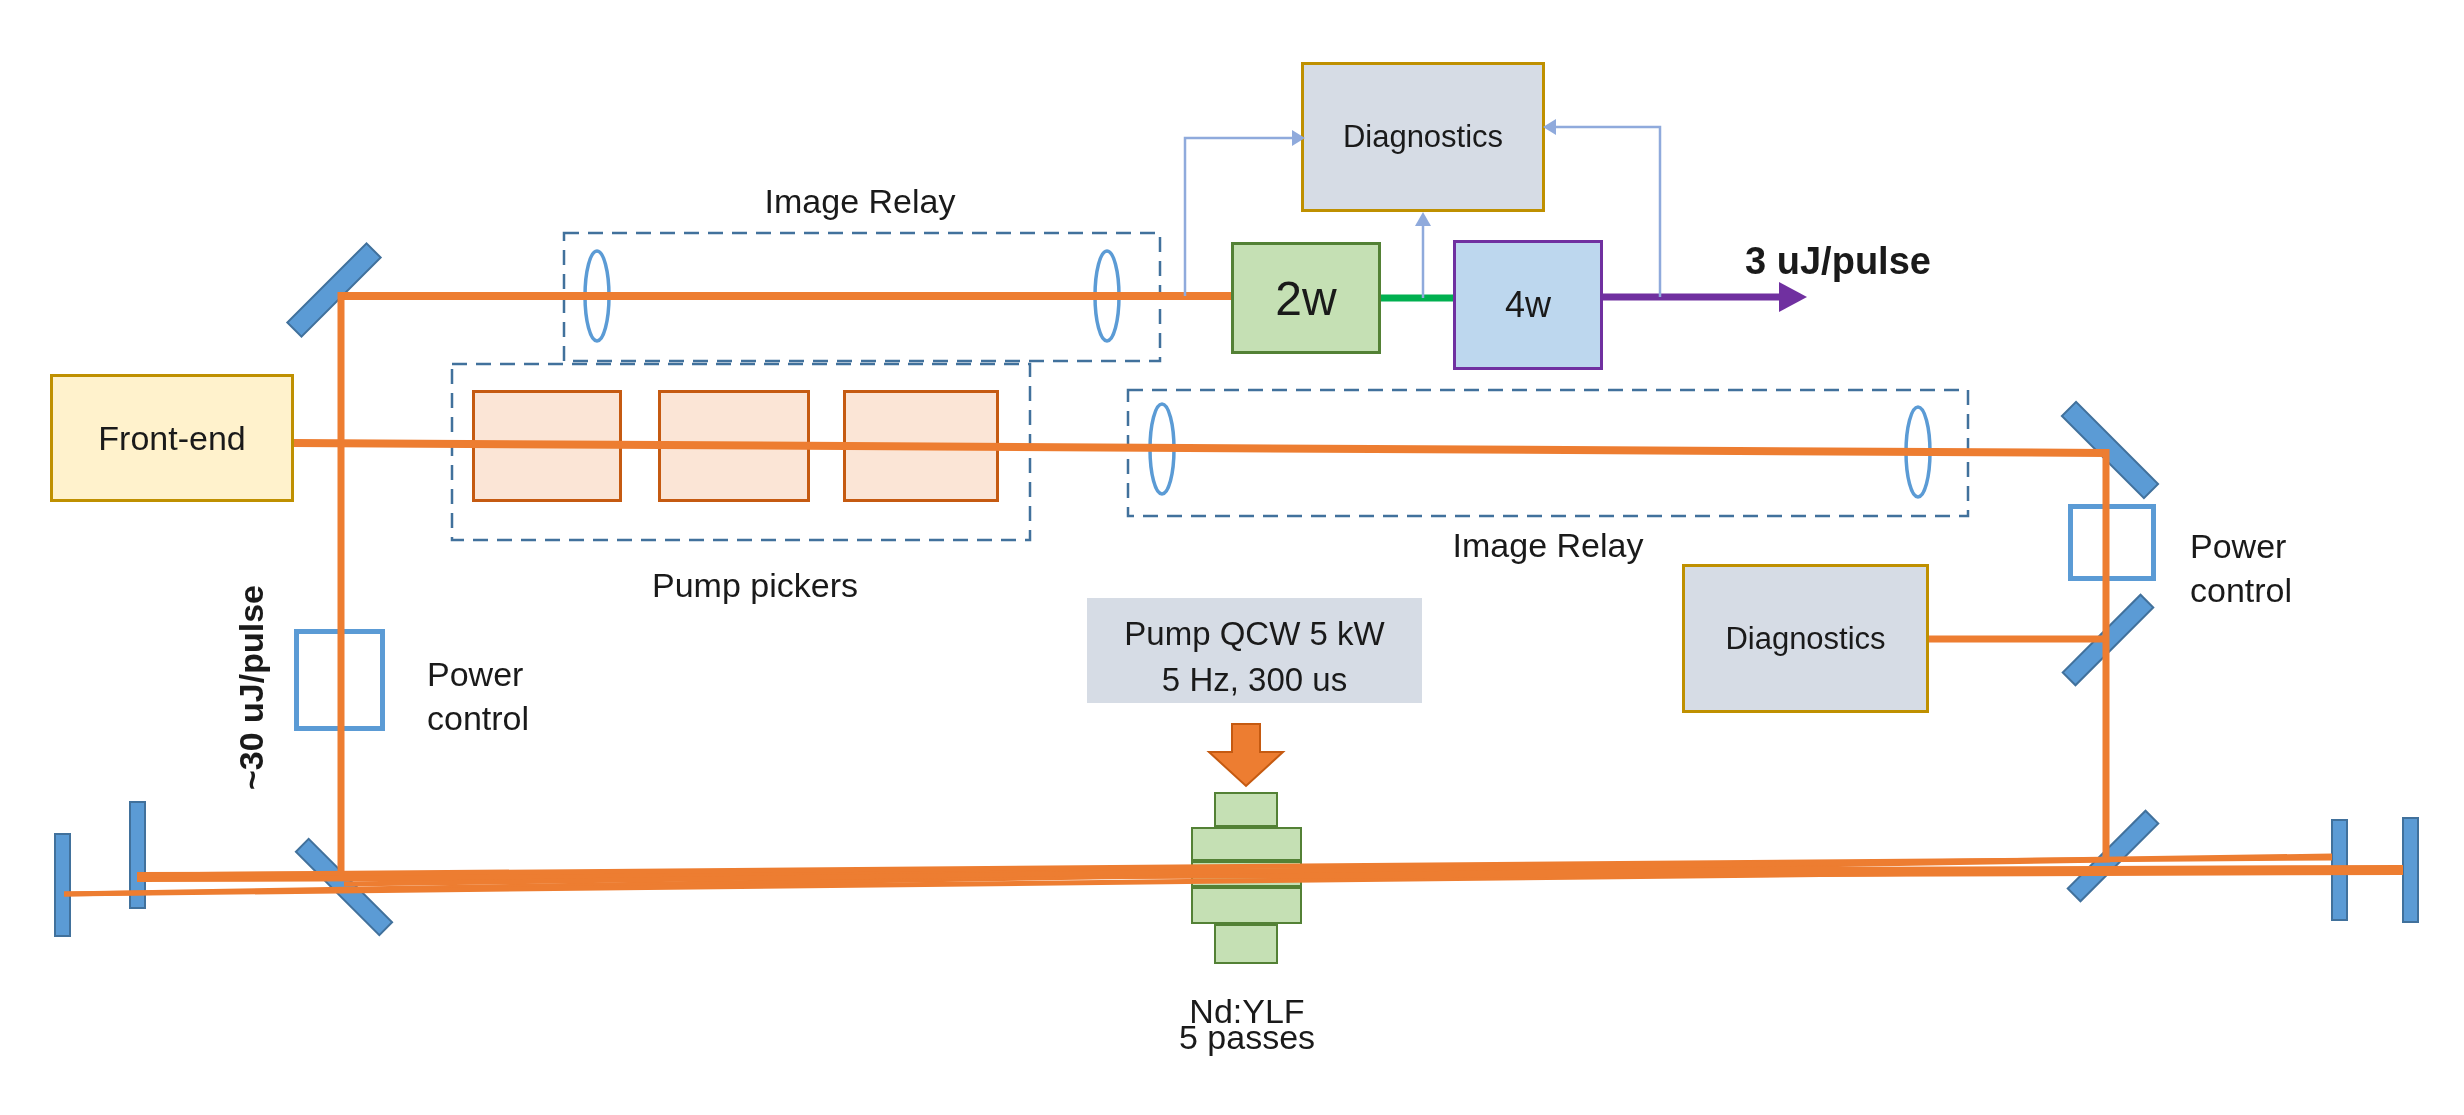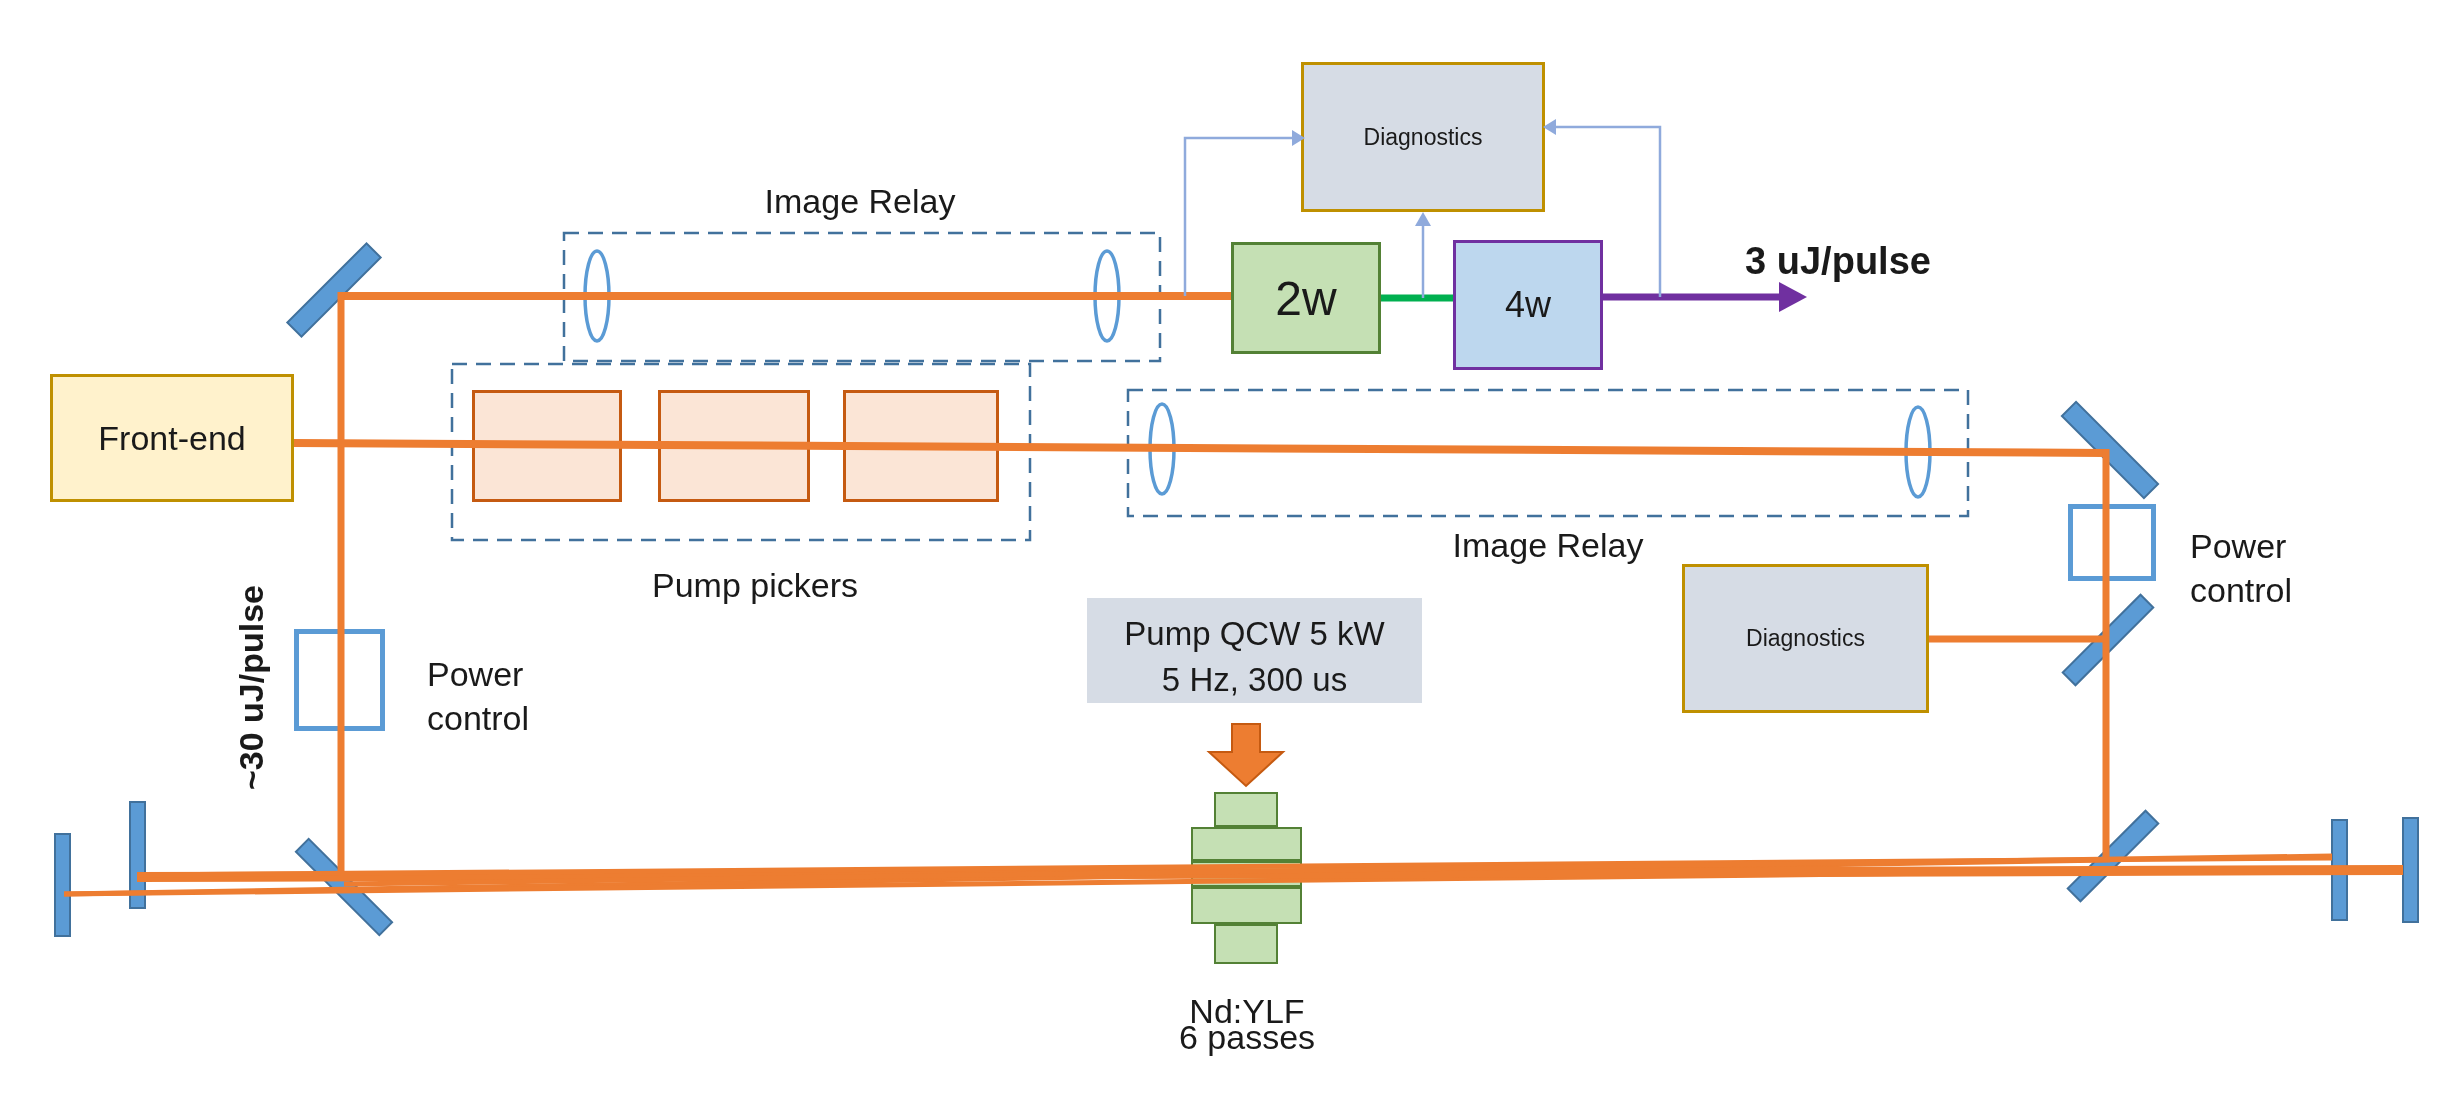--- a/index.html
+++ b/index.html
@@ -5,21 +5,21 @@
   html,body{margin:0;padding:0;background:#ffffff;}
   #stage{
     position:relative;width:2464px;height:1115px;background:#ffffff;overflow:hidden;
     font-family:"Liberation Sans", sans-serif;color:#1a1a1a;
   }
   .box{position:absolute;box-sizing:border-box;display:flex;align-items:center;justify-content:center;text-align:center;}
   .lbl{position:absolute;white-space:nowrap;}
   .center{text-align:center;}
   
   .front-end{background:var(--yellow-fill);border:3px solid var(--gold-border);font-size:34px;}
-  .diag{background:var(--gray-fill);border:3px solid var(--gold-border);font-size:23px;}
+  .diag{background:var(--gray-fill);border:3px solid var(--gold-border);font-size:31px;}
   .shg{background:var(--green-fill);border:3px solid var(--green-border);font-size:48px;}
   .fhg{background:var(--lightblue-fill);border:3px solid var(--beam-purple);font-size:36px;}
   .picker{background:var(--pale-orange-fill);border:3px solid var(--dark-orange-border);}
   .pump{background:var(--gray-fill);font-size:33px;line-height:46px;padding-top:12px;}
   .pc{background:#ffffff;border:5px solid var(--mirror-blue);}
   .xtal{background:var(--green-fill);border:2.5px solid var(--green-border);}
   .txt{font-size:34px;}
   .bold{font-weight:bold;}
   svg{position:absolute;left:0;top:0;}
   .dashedrect{fill:none;stroke:var(--dashed-border);stroke-width:2.5;stroke-dasharray:15 9;}
@@ -71,21 +71,21 @@
   <div class="box xtal" style="left:1214px;top:792px;width:64px;height:35px;"></div>
   <div class="box xtal" style="left:1191px;top:827px;width:111px;height:34px;"></div>
   <div class="box xtal" style="left:1191px;top:861px;width:111px;height:26px;"></div>
   <div class="box xtal" style="left:1191px;top:887px;width:111px;height:37px;"></div>
   <div class="box xtal" style="left:1214px;top:924px;width:64px;height:40px;"></div>
 
   <div class="lbl txt center" style="left:740px;top:182px;width:240px;">Image Relay</div>
   <div class="lbl txt center" style="left:1428px;top:526px;width:240px;">Image Relay</div>
   <div class="lbl txt center" style="left:635px;top:566px;width:240px;">Pump pickers</div>
   <div class="lbl txt center" style="left:1127px;top:992px;width:240px;">Nd:YLF</div>
-  <div class="lbl txt center" style="left:1127px;top:1018px;width:240px;">6 passes</div>
+  <div class="lbl txt center" style="left:1127px;top:1018px;width:240px;">5 passes</div>
 
   <div class="lbl txt" style="left:427px;top:652px;line-height:44px;">
     <div>Power</div>
     <div>control</div>
   </div>
   <div class="lbl txt" style="left:2190px;top:524px;line-height:44px;">
     <div>Power</div>
     <div>control</div>
   </div>
 

